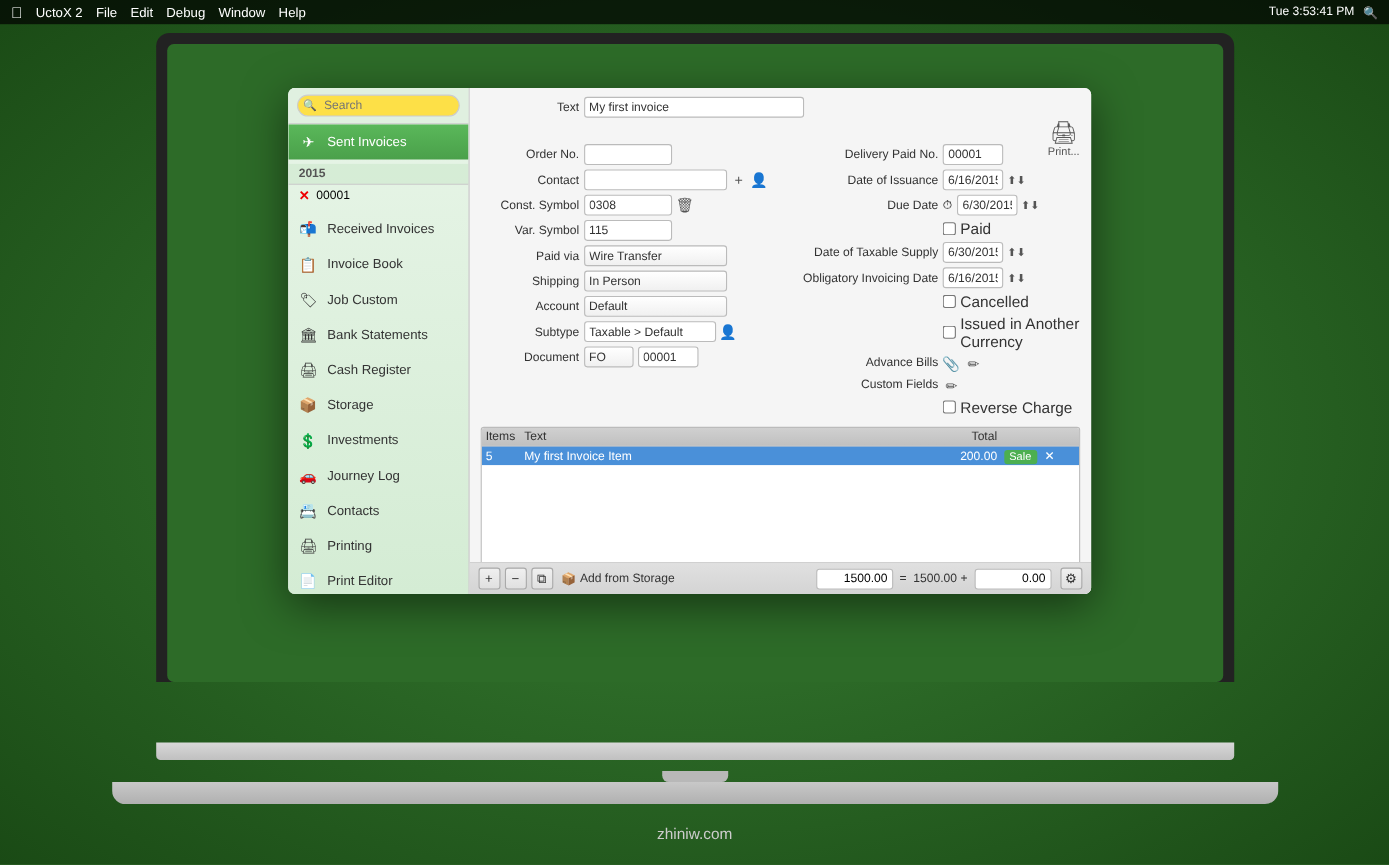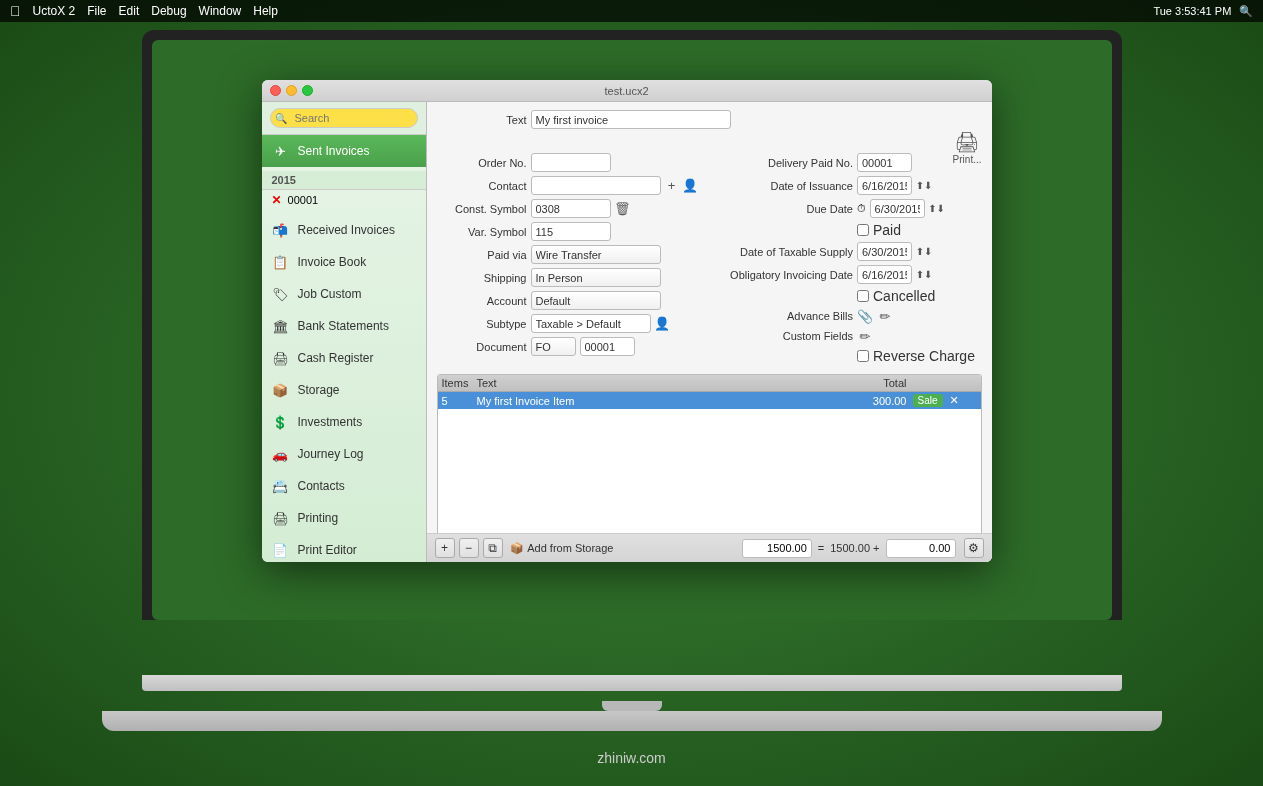--- a/index.html
+++ b/index.html
@@ -450,28 +450,20 @@
     <span>Tue 3:53:41 PM</span>
     <span>🔍</span>
   </div>
 </div>
 
 <div style="position:absolute; top:30px; left:50%; transform:translateX(-50%); width:980px; background:#222; border-radius:12px 12px 0 0; padding:10px 10px 0 10px;">
   <div class="screen">
 
     <div class="window">
 
-      <div class="titlebar">
-        <div class="traffic-lights">
-          <div class="tl tl-red"></div>
-          <div class="tl tl-yellow"></div>
-          <div class="tl tl-green"></div>
-        </div>
-        <span class="titlebar-title">test.ucx2</span>
-      </div>
 
       <div class="window-content">
 
         <div class="sidebar">
 
           <div class="search-bar">
             <div class="search-wrap">
               <span class="search-icon-inner">🔍</span>
               <input type="text" class="search-input" placeholder="Search" style="">
             </div>
@@ -664,20 +656,25 @@
                     <input type="text" class="form-input small" value="6/16/2015" style="">
                     <span class="icon-btn" style="font-size:10px;">⬆⬇</span>
                   </div>
 
                   <div class="form-row">
                     <span class="form-label right-label"></span>
                     <input type="checkbox" style="">
                     <span class="checkbox-label">Cancelled</span>
                   </div>
 
+                  <div class="form-row">
+                    <span class="form-label right-label"></span>
+                    <input type="checkbox" style="">
+                    <span class="checkbox-label">Issued in Another Currency</span>
+                  </div>
 
                   <div class="form-row">
                     <span class="form-label right-label">Advance Bills</span>
                     <span class="icon-btn">📎</span>
                     <span class="icon-btn">✏</span>
                   </div>
 
                   <div class="form-row">
                     <span class="form-label right-label">Custom Fields</span>
                     <span class="icon-btn">✏</span>
@@ -694,21 +691,21 @@
               <div class="items-table">
                 <div class="table-header">
                   <span class="th col-items">Items</span>
                   <span class="th col-text">Text</span>
                   <span class="th col-total">Total</span>
                   <span class="th col-actions"></span>
                 </div>
                 <div class="table-row-item">
                   <span class="col-items">5</span>
                   <span class="col-text">My first Invoice Item</span>
-                  <span class="col-total">300.00</span>
+                  <span class="col-total">200.00</span>
                   <span class="col-actions">
                     <span class="sale-badge">Sale</span>
                     <span style="margin-left:4px; cursor:pointer;">✕</span>
                   </span>
                 </div>
                 <div class="table-row-empty"></div>
               </div>
             </div>
           </div>
 

